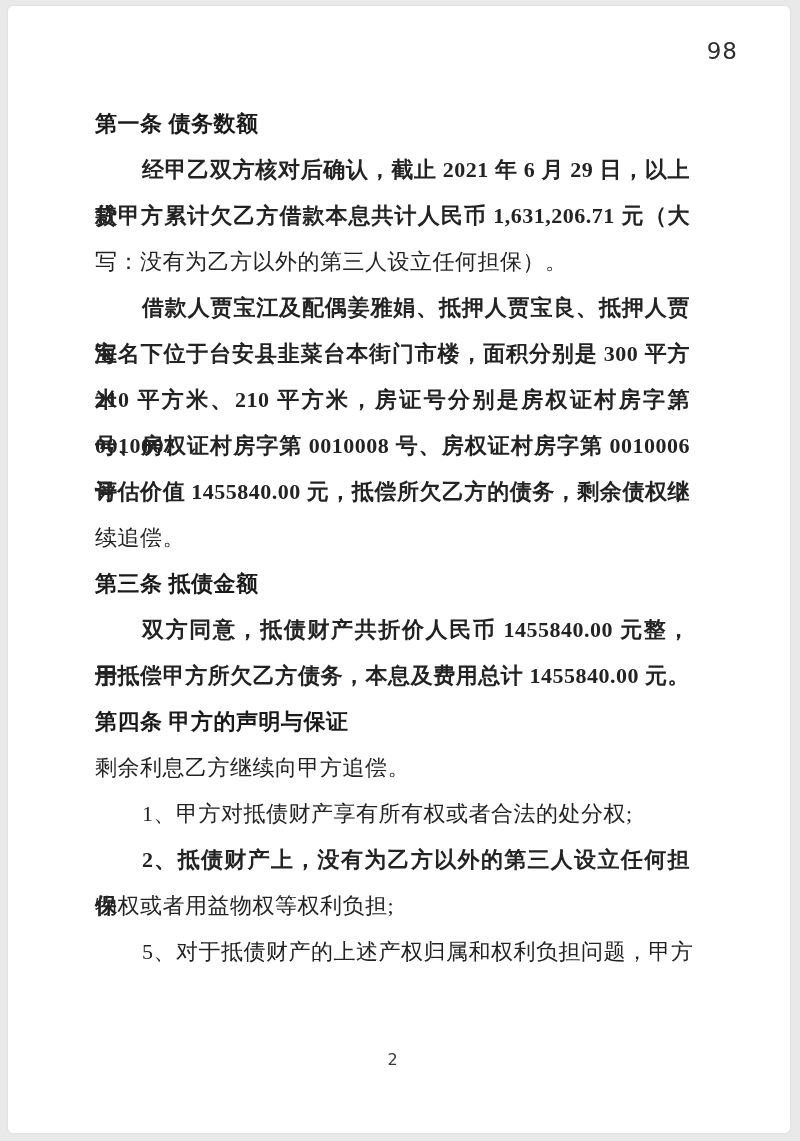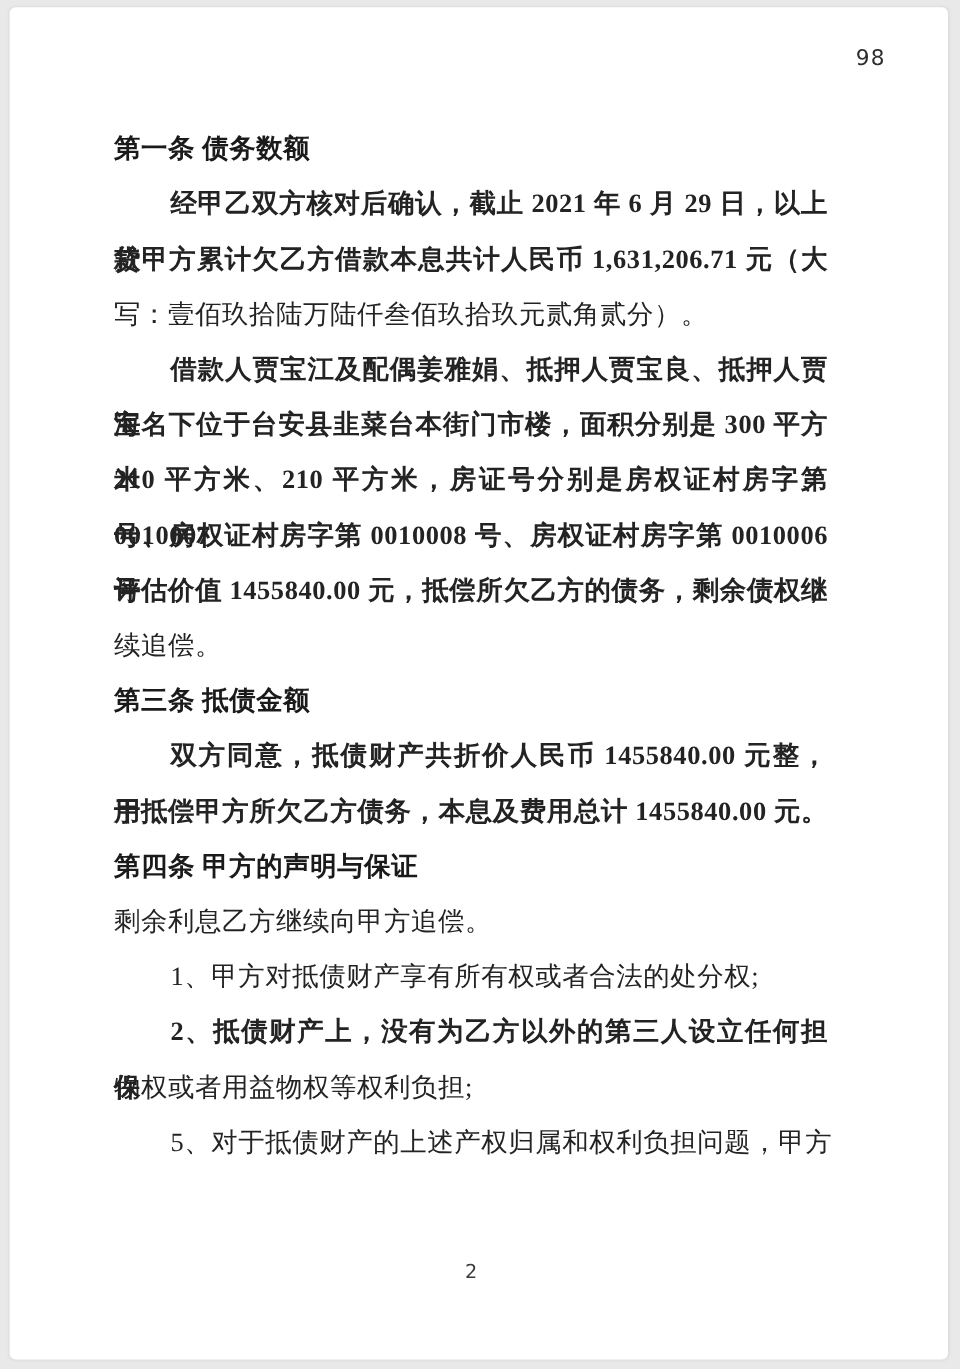--- a/index.html
+++ b/index.html
@@ -23,21 +23,21 @@
     bottom: 8px;
     background: #ffffff;
     border-radius: 5px;
     box-shadow: 0 0 3px rgba(0,0,0,0.08);
   }
   .stamp-num {
     position: absolute;
     top: 32px;
     right: 52px;
     font-family: "DejaVu Sans", "Liberation Sans", sans-serif;
-    font-size: 18px;
+    font-size: 23px;
     letter-spacing: 1px;
     color: #2e2e2e;
   }
   .content {
     position: absolute;
     left: 87px;   
     top: 95px;    
     width: 595px;
     color: #232323;
     font-size: 22px;
@@ -75,21 +75,21 @@
 
 <div class="canvas">
   <div class="sheet">
 
     <div class="stamp-num">98</div>
 
     <div class="content">
       <div class="ln heading">第一条 债务数额</div>
       <div class="ln indent fill">经甲乙双方核对后确认，截止 2021 年 6 月 29 日，以上贷</div>
       <div class="ln fill">款甲方累计欠乙方借款本息共计人民币 1,631,206.71 元（大</div>
-      <div class="ln">写：壹佰玖拾陆万陆仟叁佰玖拾玖元贰角贰分）。</div>
+      <div class="ln">写：没有为乙方以外的第三人设立任何担保）。</div>
 
       <div class="ln indent fill">借款人贾宝江及配偶姜雅娟、抵押人贾宝良、抵押人贾宝</div>
       <div class="ln fill">海名下位于台安县韭菜台本街门市楼，面积分别是 300 平方米、</div>
       <div class="ln fill">210 平方米、210 平方米，房证号分别是房权证村房字第 0010007</div>
       <div class="ln fill">号、房权证村房字第 0010008 号、房权证村房字第 0010006 号，</div>
       <div class="ln fill">评估价值 1455840.00 元，抵偿所欠乙方的债务，剩余债权继</div>
       <div class="ln">续追偿。</div>
 
       <div class="ln heading">第三条  抵债金额</div>
       <div class="ln indent fill">双方同意，抵债财产共折价人民币 1455840.00 元整，用</div>

